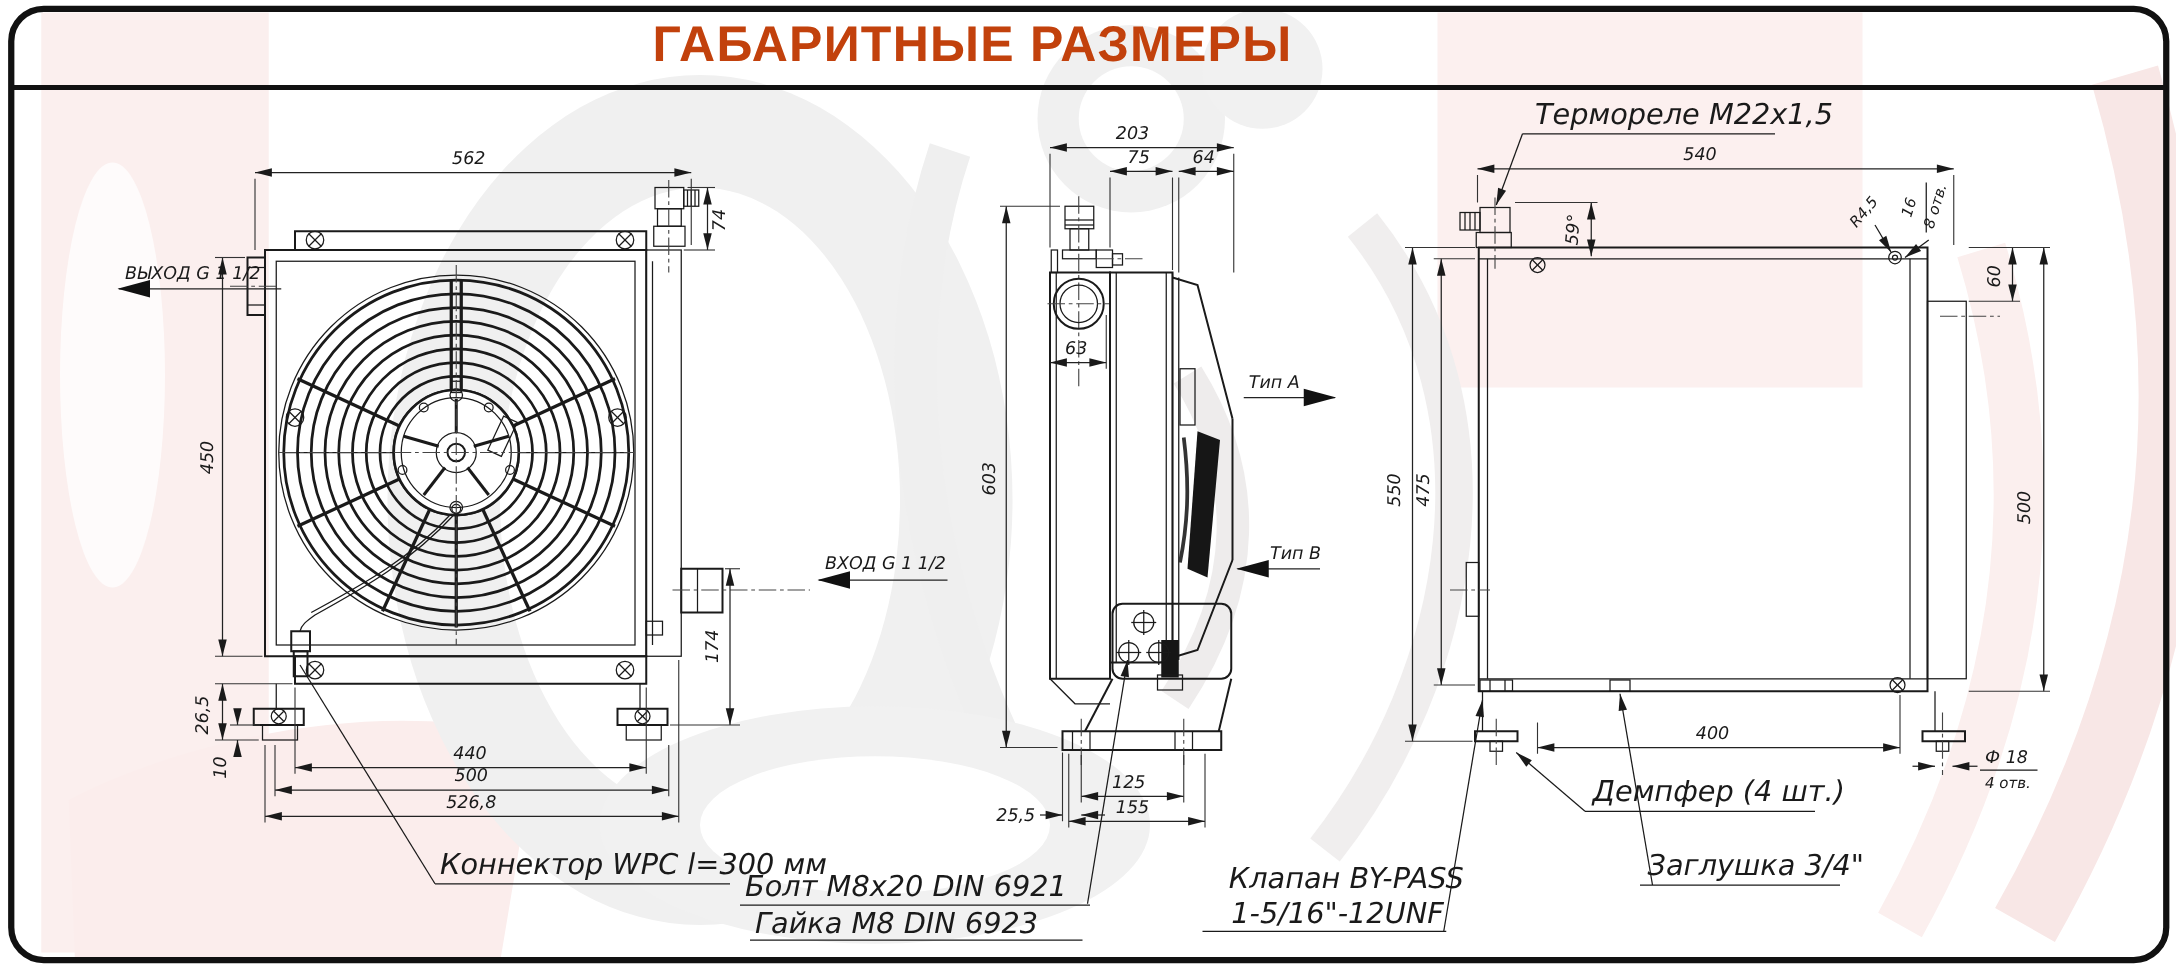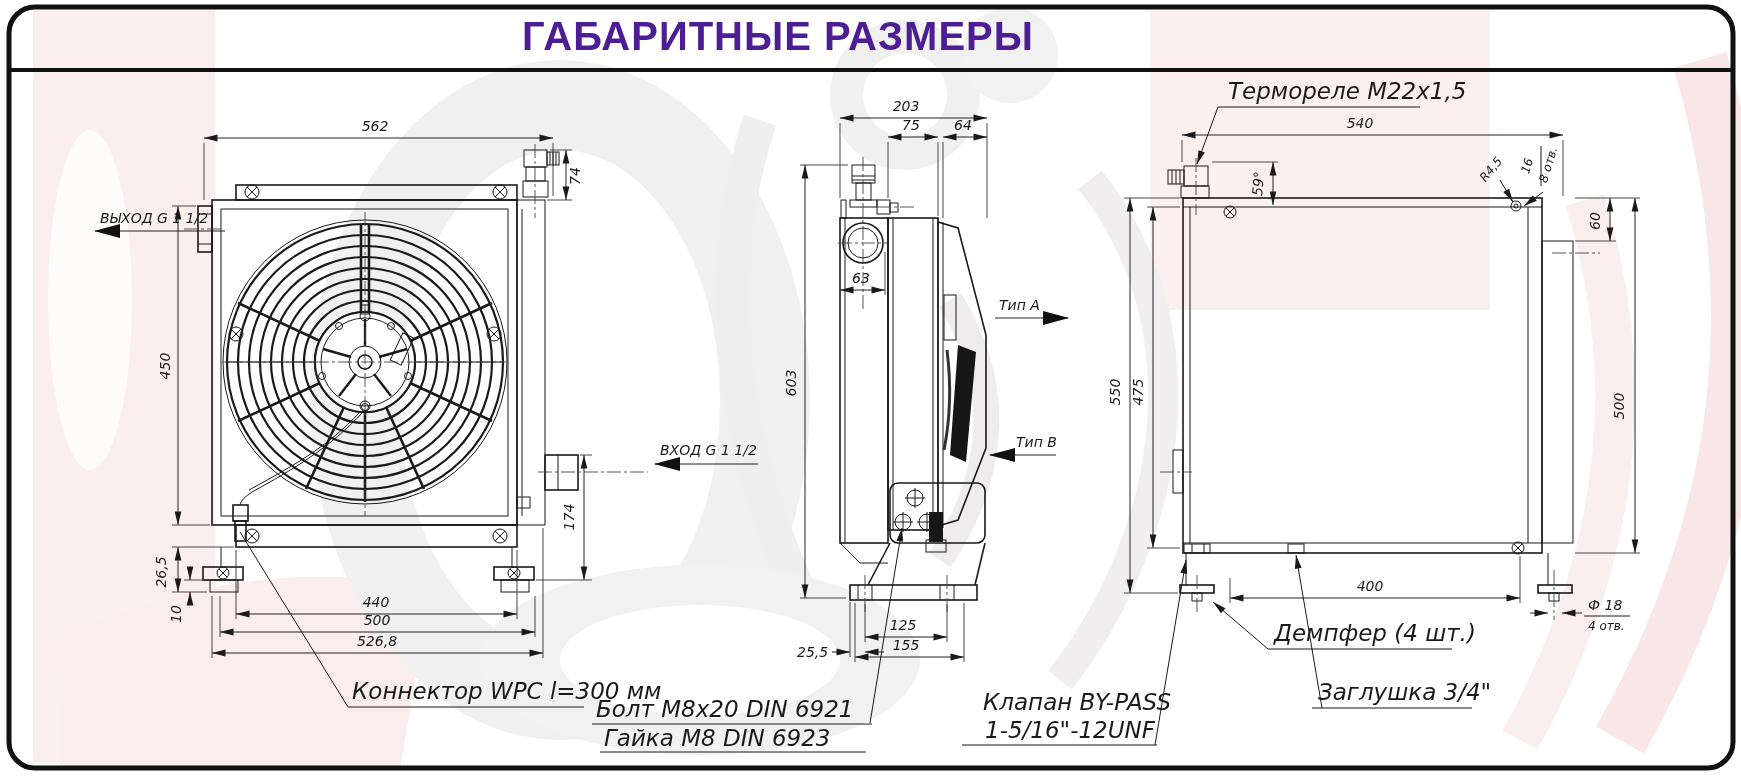--- a/index.html
+++ b/index.html
@@ -1,21 +1,21 @@
 <!DOCTYPE html>
 <html><head>
 <meta charset="utf-8">
 <style>
   html,body{margin:0;padding:0;background:#ffffff;}
   #sheet{position:relative;width:1741px;height:776px;background:#ffffff;overflow:hidden;
          font-family:"DejaVu Sans",sans-serif;}
   #sheet svg{position:absolute;left:0;top:0;}
   #title-bar{position:absolute;left:0;top:0;width:1556px;text-align:center;padding-top:14px;
              font-family:"Liberation Sans",sans-serif;font-size:40px;font-weight:700;
-             color:#4c1d95;letter-spacing:1px;z-index:5;}
+             color:#c2410c;letter-spacing:1px;z-index:5;}
   
   .ln{stroke:#1a1a1a;stroke-width:1.6;fill:none;}
   .tn{stroke:#1a1a1a;stroke-width:1;fill:none;}
   .th{stroke:#1a1a1a;stroke-width:2.2;fill:none;}
   .rib{stroke:#1a1a1a;stroke-width:2.6;fill:none;}
   .dm{stroke:#222;stroke-width:1;fill:none;}
   .ext{stroke:#333;stroke-width:0.9;fill:none;}
   .cl{stroke:#444;stroke-width:0.9;fill:none;stroke-dasharray:14 3 3 3;}
   .dk{fill:#161616;stroke:none;}
   text{fill:#1a1a1a;font-family:"DejaVu Sans",sans-serif;font-style:italic;}

